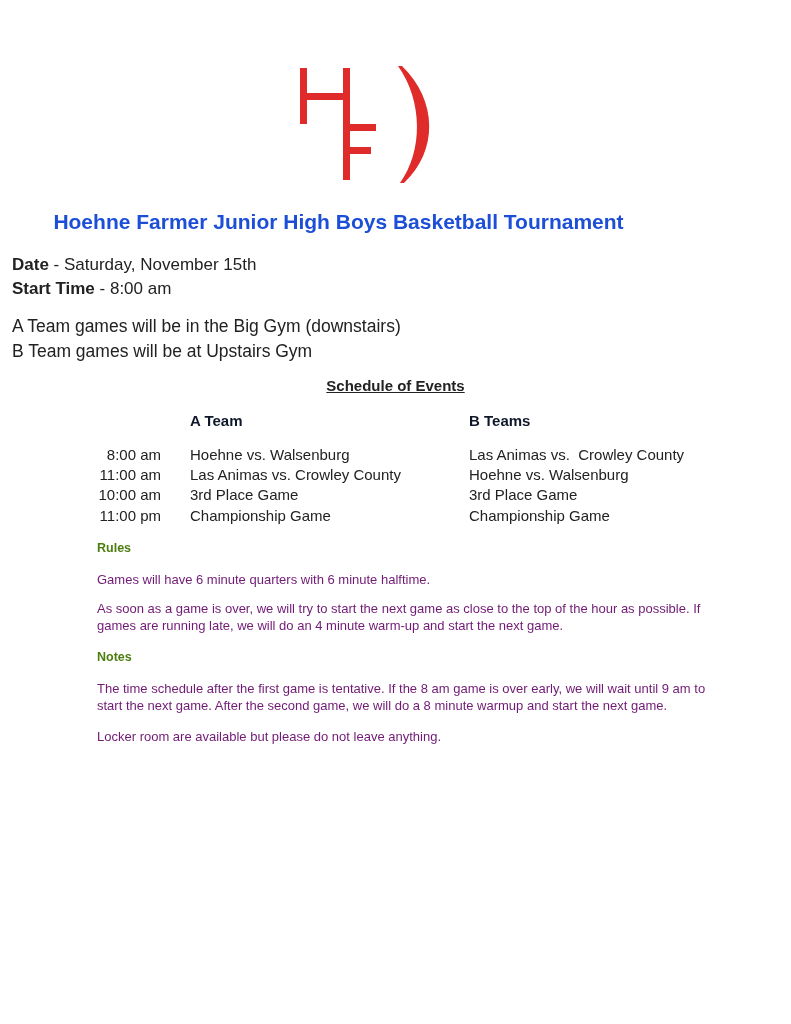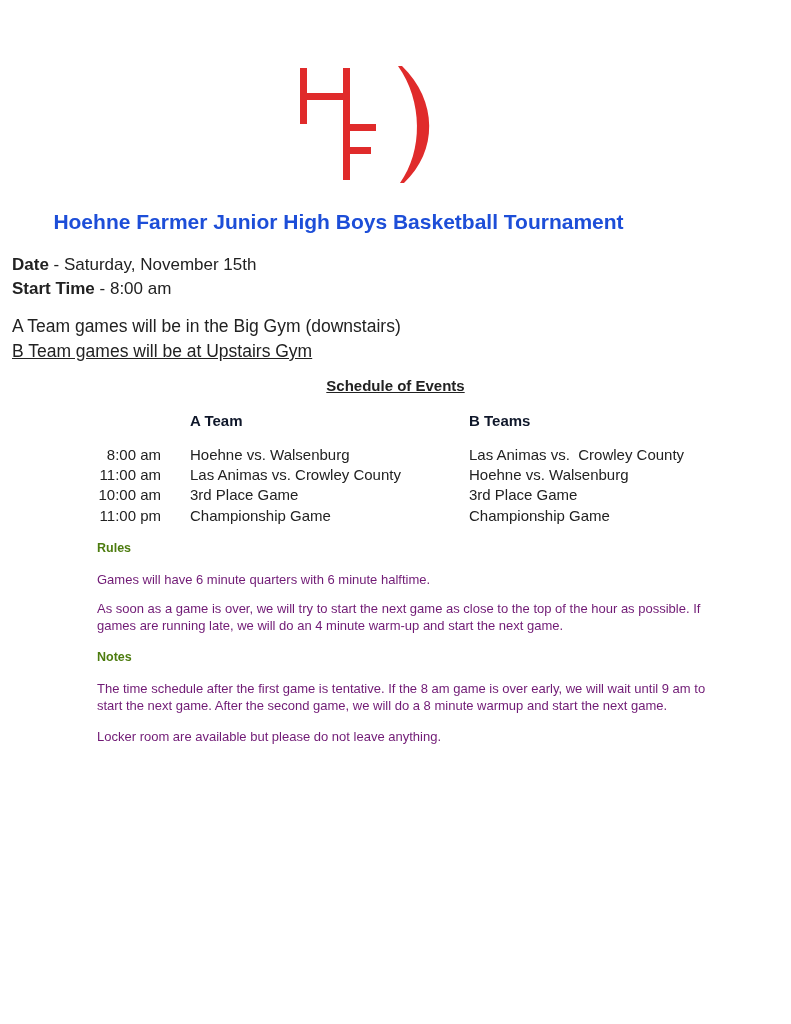--- a/index.html
+++ b/index.html
@@ -54,21 +54,21 @@
 <div class="title">Hoehne Farmer Junior High Boys Basketball Tournament</div>
 
 <div class="center-line" style="top:255px;">
   <b>Date</b><span> - Saturday, November 15th</span>
 </div>
 <div class="center-line" style="top:279px;">
   <b>Start Time</b><span> - 8:00 am</span>
 </div>
 
 <div class="center-line loc-line" style="top:316px;">A Team games will be in the Big Gym (downstairs)</div>
-<div class="center-line loc-line" style="top:341px;text-decoration:underline;">B Team games will be at Upstairs Gym</div>
+<div class="center-line loc-line" style="top:341px;">B Team games will be at Upstairs Gym</div>
 
 <div class="sched-title">Schedule of Events</div>
 
 <div class="col-head" style="left:190px;">A Team</div>
 <div class="col-head" style="left:469px;">B Teams</div>
 
 <div class="row" style="top:446px;">
   <span class="time">8:00 am</span>
   <span class="a">Hoehne vs. Walsenburg</span>
   <span class="b" style="white-space:pre;">Las Animas vs.  Crowley County</span>

